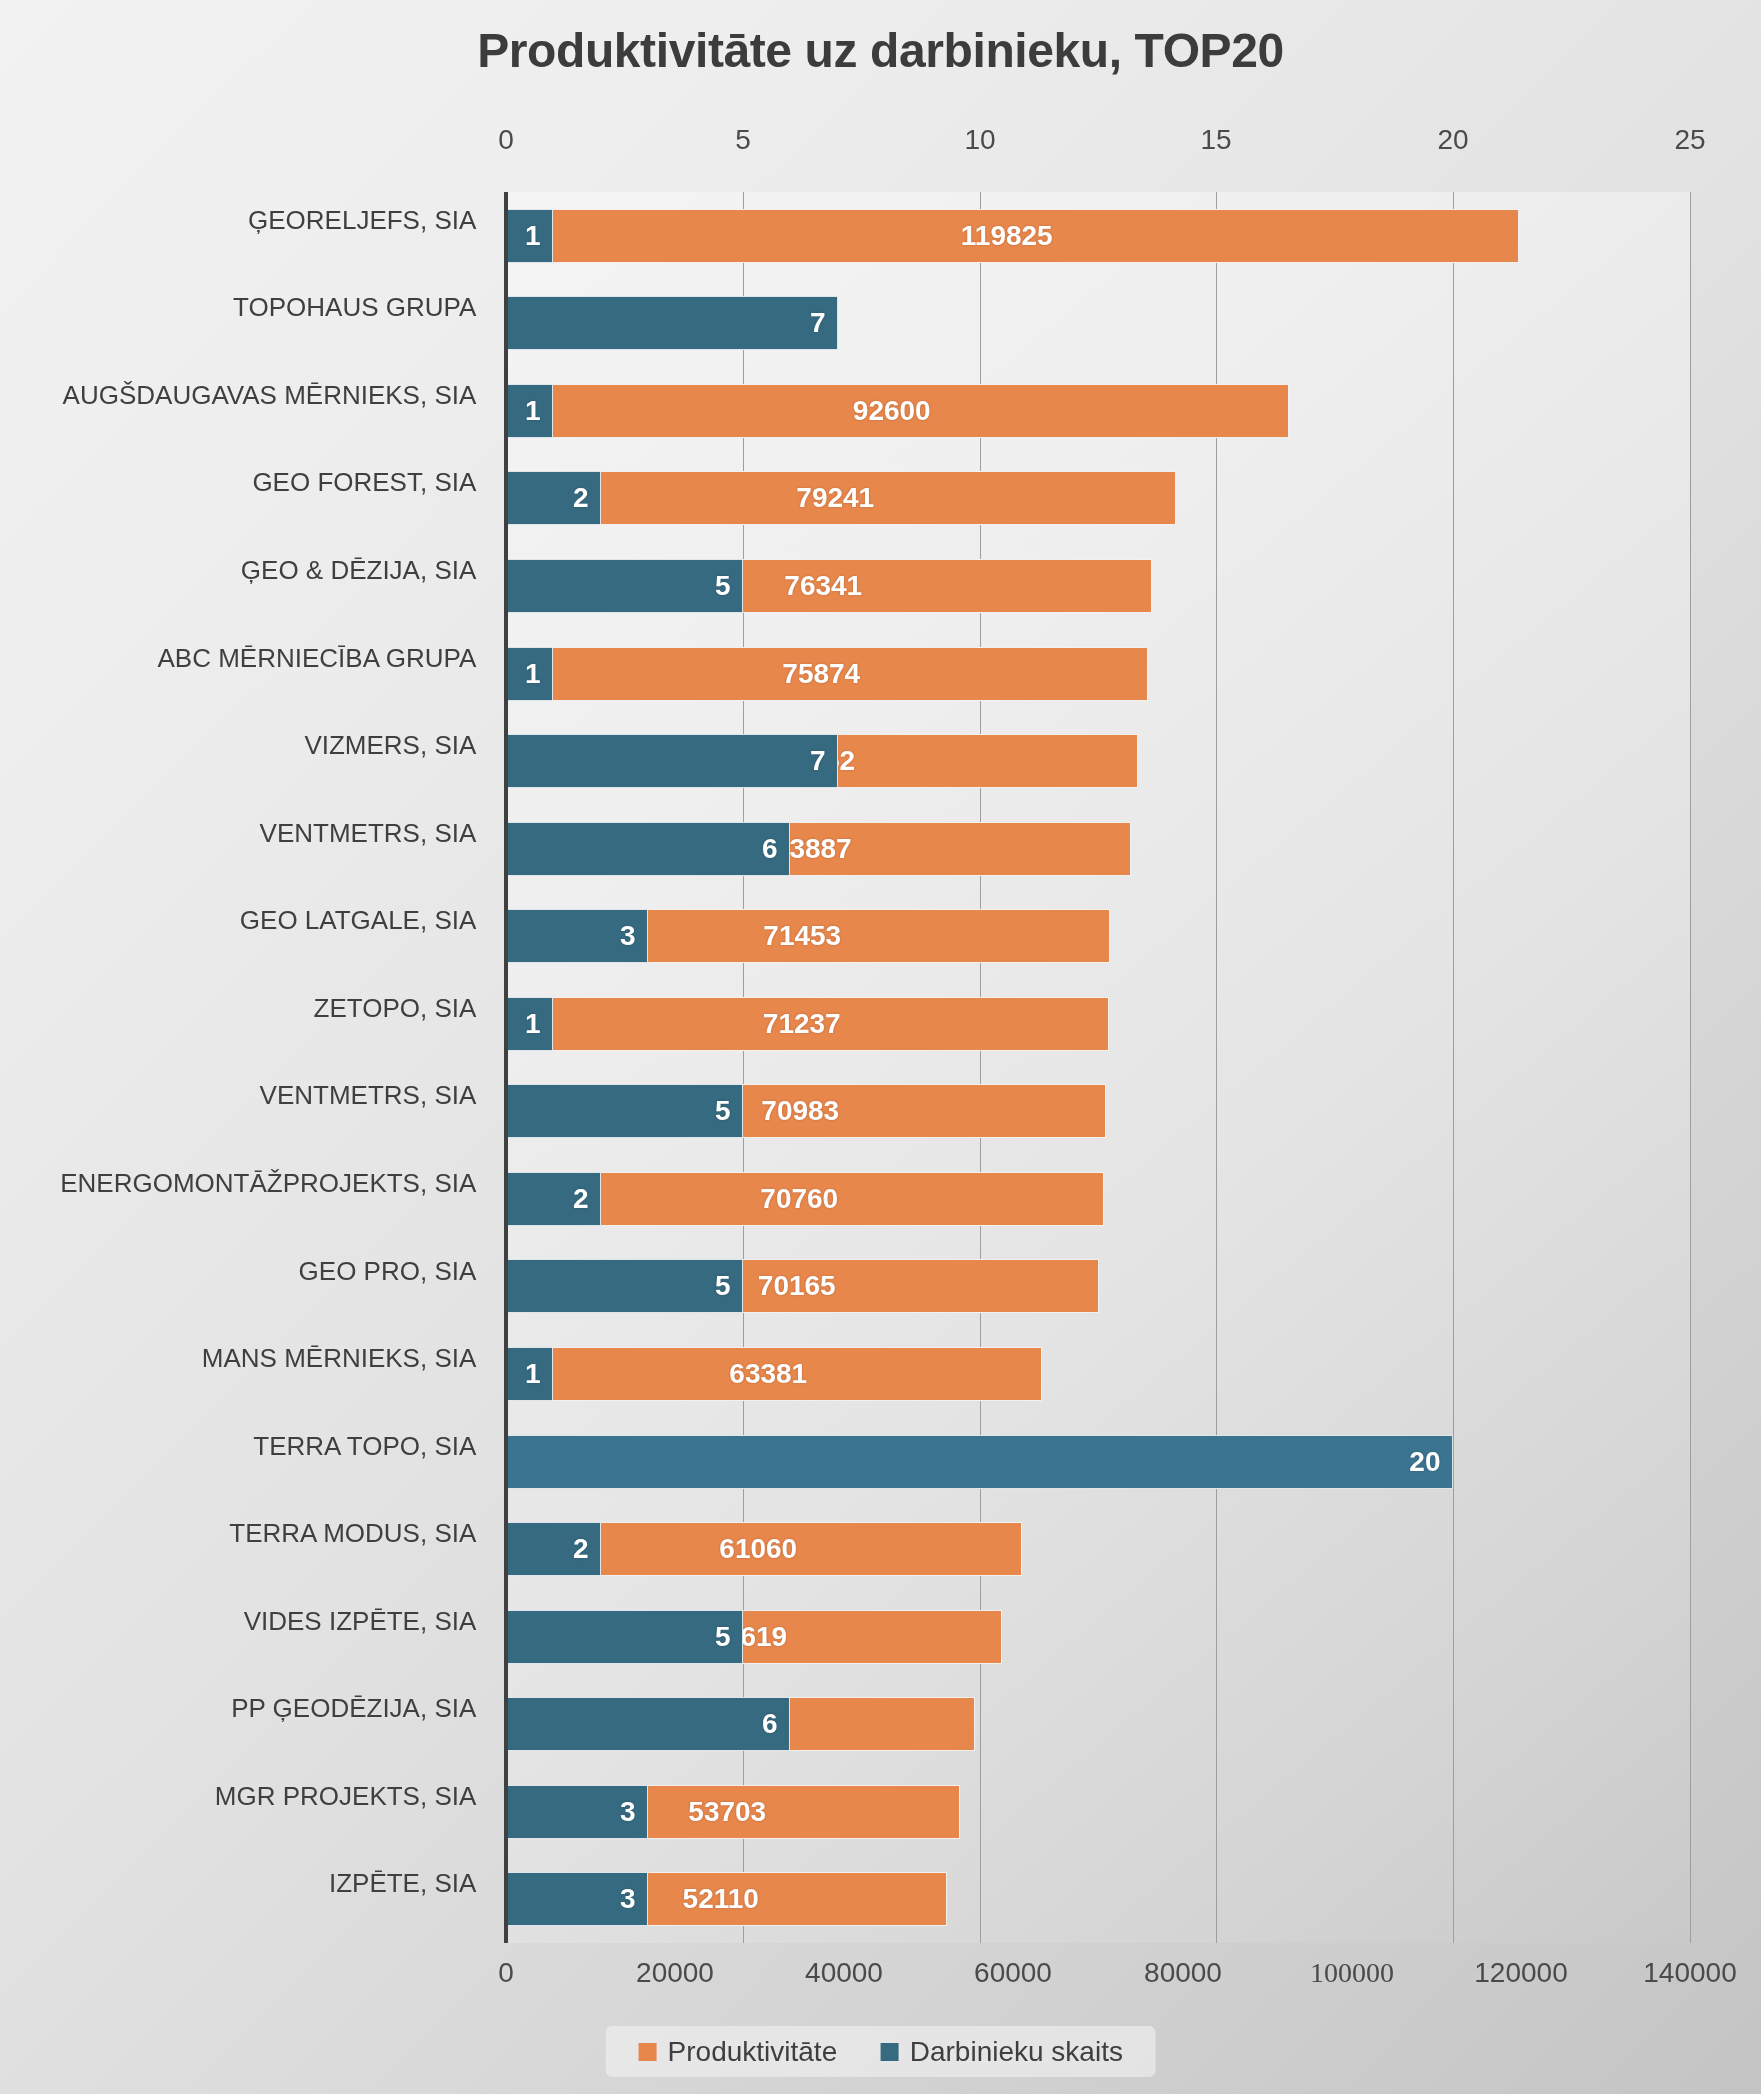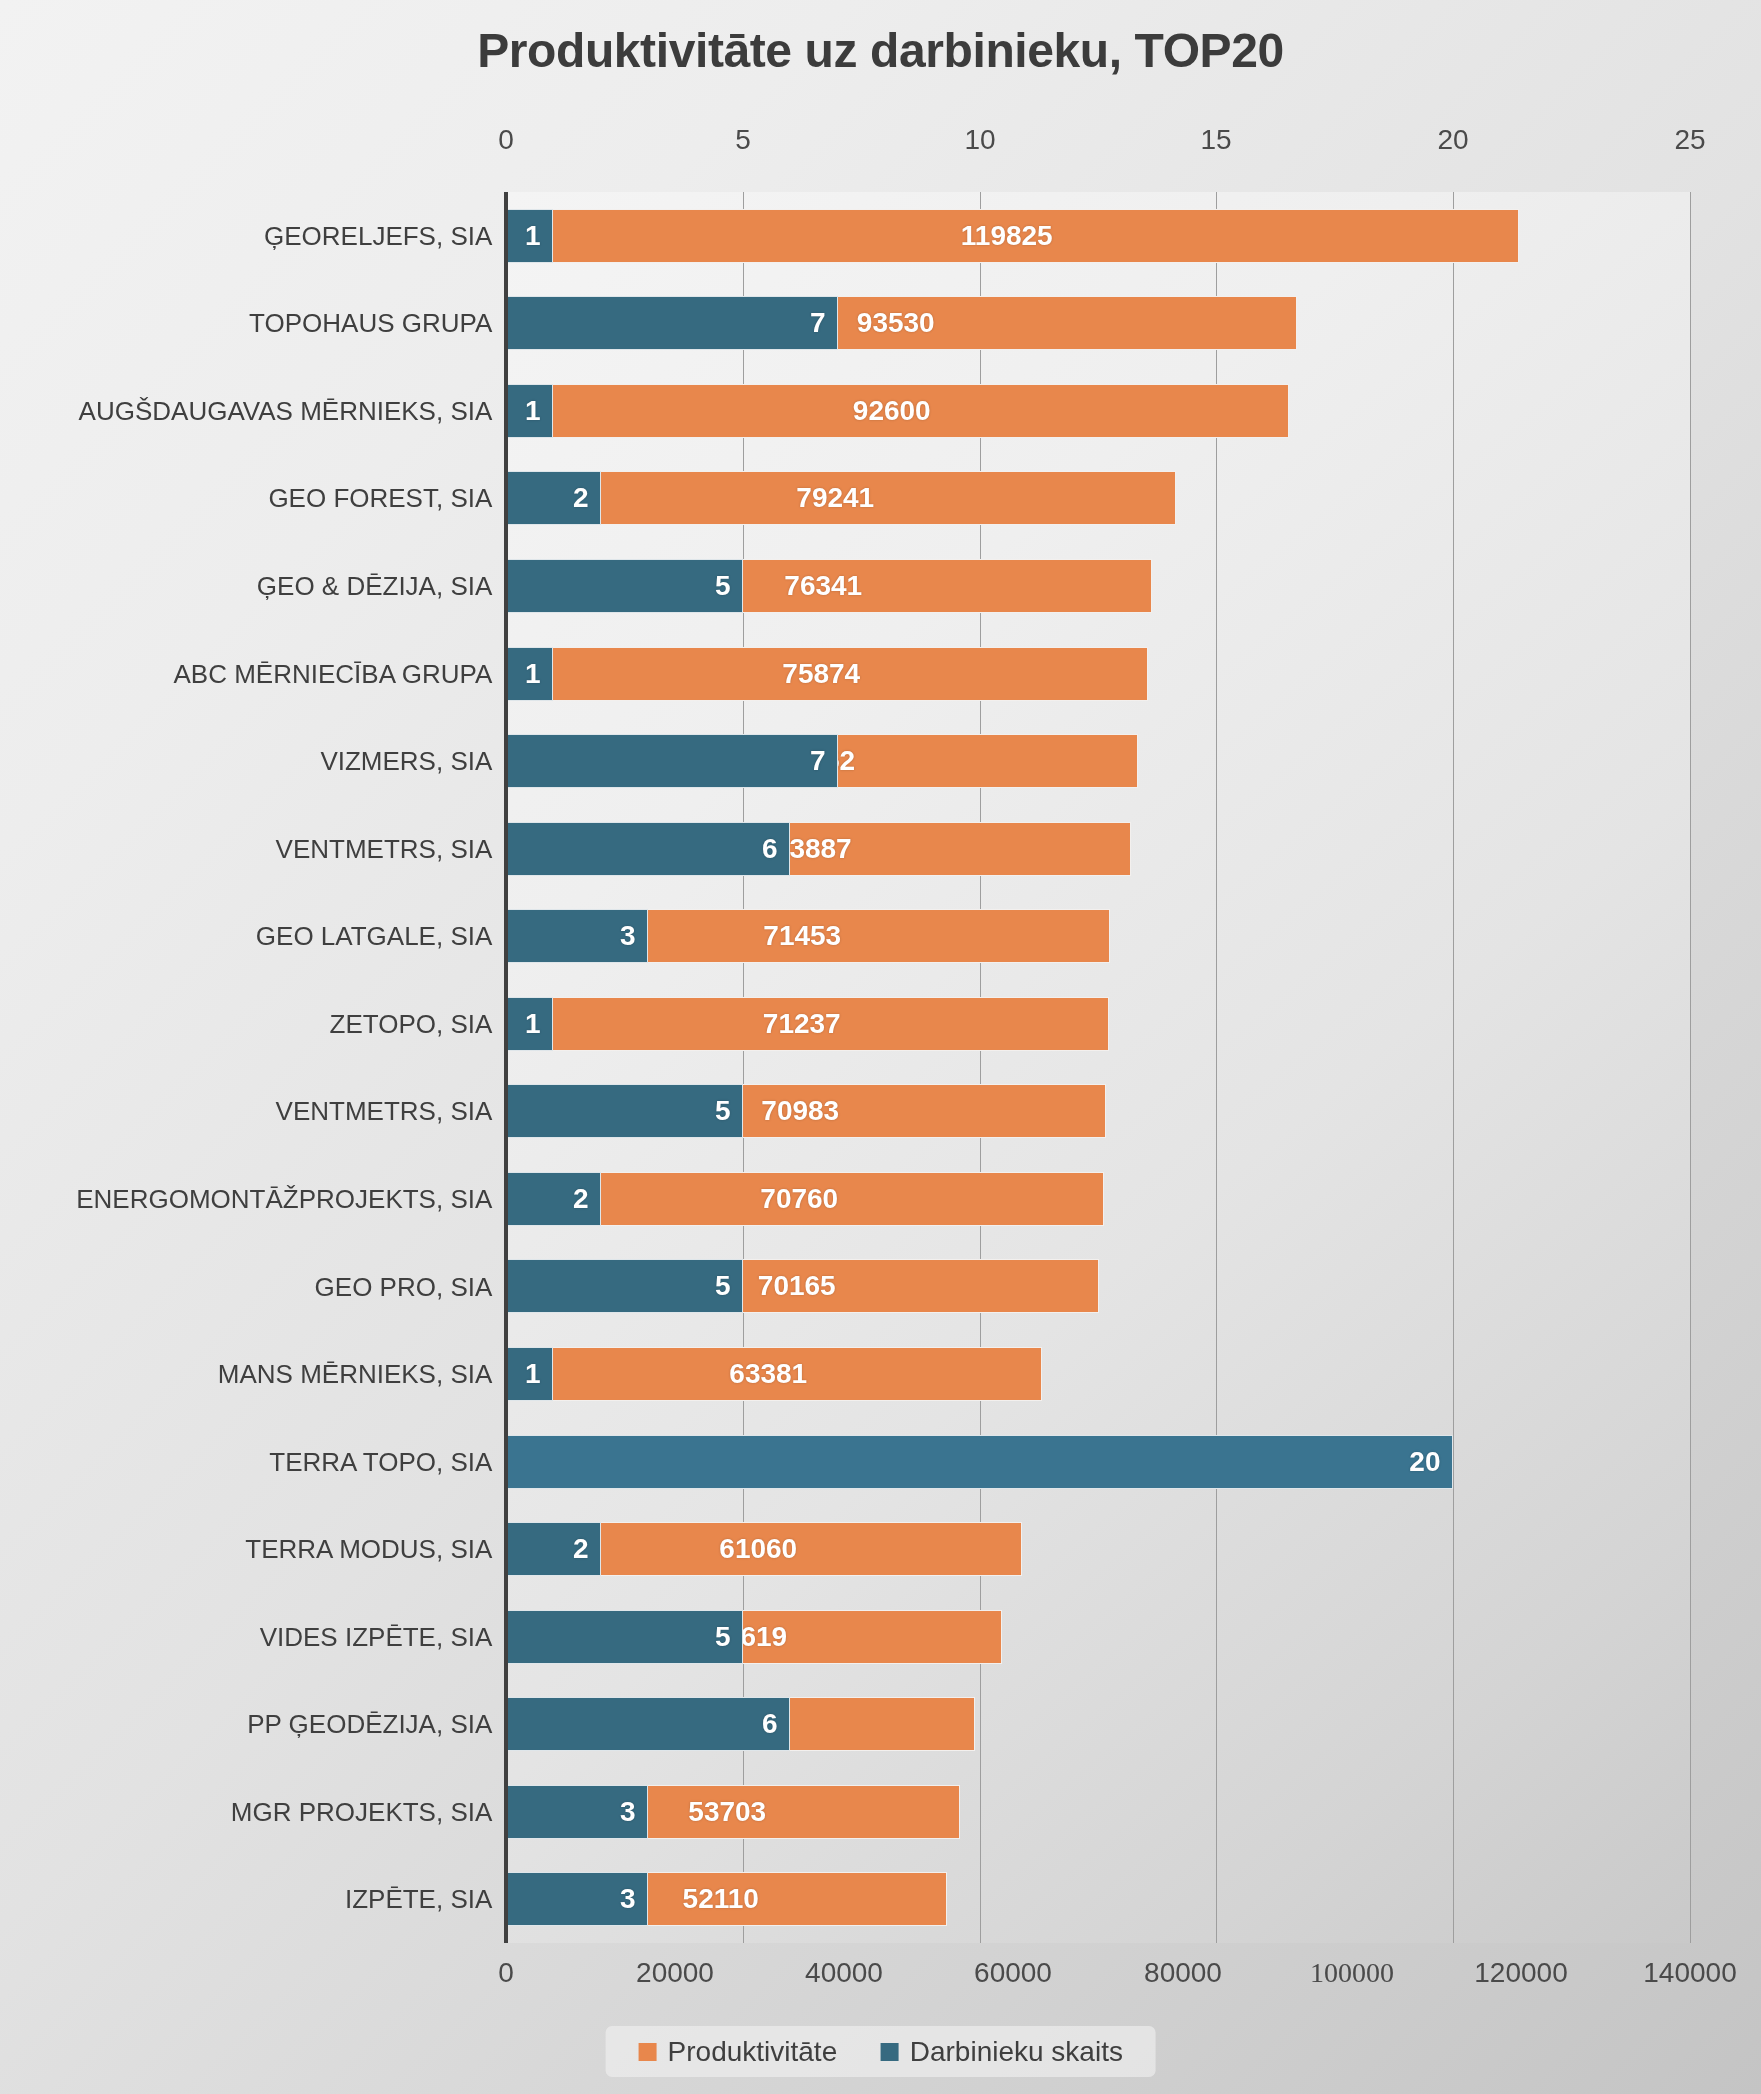--- a/index.html
+++ b/index.html
@@ -75,24 +75,23 @@
     font-size: 28px;
     color: #4a4a4a;
     white-space: nowrap;
     top: 0;
   }
 
   
   #category-labels {
     position: absolute;
     left: 0;
-    top: 192px;
+    top: 176px;
     width: 491px;
     height: 1751px;
-    margin-left: 16px;
   }
   .cat-label {
     position: absolute;
     right: 14.7px;
     text-align: right;
     font-size: 26px;
     color: #3f3f3f;
     white-space: nowrap;
     transform: translateY(-50%);
     line-height: 1;
@@ -194,23 +193,20 @@
     <div id="bars">
         <div class="bar-row" style="top: 17px; height: 54px;">
           <div class="bar bar-productivity" style="width: 1013px;">
             <span class="bar-label">119825</span>
           </div>
           <div class="bar bar-employees" style="width: 47px;">
             <span class="bar-label">1</span>
           </div>
         </div>
         <div class="bar-row" style="top: 104px; height: 54px;">
-          <div class="bar bar-productivity" style="width: 791px;">
-            <span class="bar-label">93530</span>
-          </div>
           <div class="bar bar-employees" style="width: 332px;">
             <span class="bar-label">7</span>
           </div>
         </div>
         <div class="bar-row" style="top: 192px; height: 54px;">
           <div class="bar bar-productivity" style="width: 783px;">
             <span class="bar-label">92600</span>
           </div>
           <div class="bar bar-employees" style="width: 47px;">
             <span class="bar-label">1</span>

